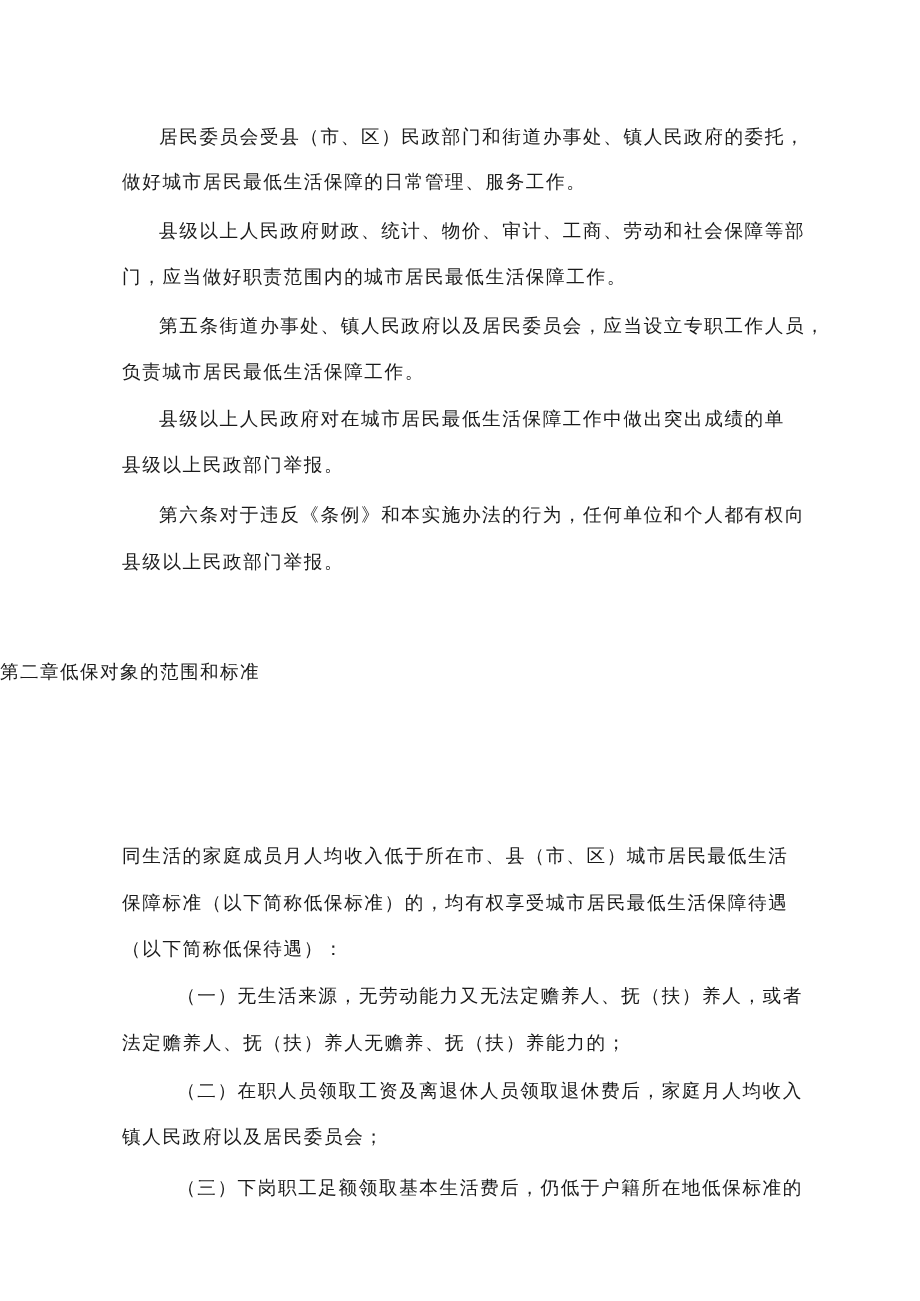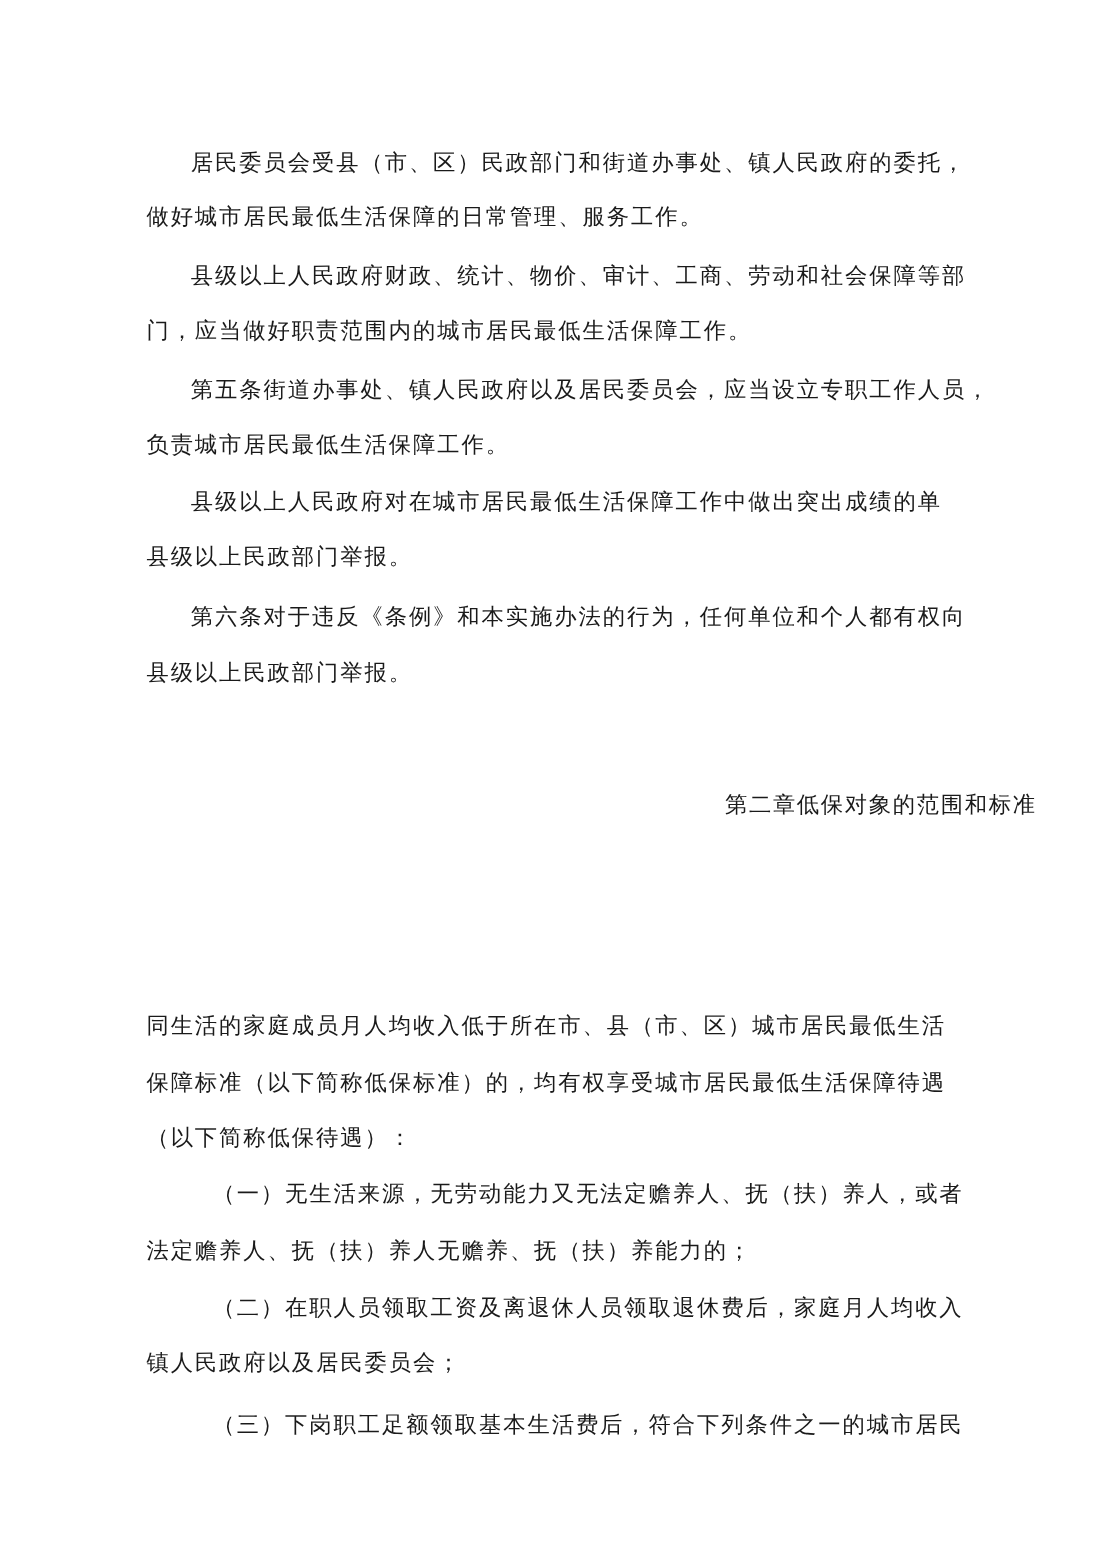--- a/index.html
+++ b/index.html
@@ -3,21 +3,21 @@
   <meta charset="utf-8">
   <style>
     html, body { margin: 0; padding: 0; background: #ffffff; }
     body { width: 920px; height: 1301px; position: relative; overflow: hidden;
            font-family: "DejaVu Serif", "Liberation Serif", serif; color: #1a1a1a; }
     .page { position: absolute; left: 0; top: 0; width: 920px; height: 1301px; }
     .line { position: absolute; left: 122px; width: 680px; font-size: 18.6px; line-height: 24px;
             white-space: nowrap; letter-spacing: 1.6px; text-align: justify; margin-top: 15px; }
     .indent { left: 159px; width: 643px; }
     .indent2 { left: 177px; width: 625px; }
-    .title { position: absolute; left: 0; width: 864px; text-align: right; font-size: 18.6px;
+    .title { position: absolute; left: 0; width: 864px; text-align: left; font-size: 18.6px;
              line-height: 24px; letter-spacing: 1.4px; }
   </style>
 </head>
 <body>
 
 <div class="page">
   <div class="line indent" style="top:110px">居民委员会受县（市、区）民政部门和街道办事处、镇人民政府的委托，</div>
   <div class="line" style="top:155px">做好城市居民最低生活保障的日常管理、服务工作。</div>
   <div class="line indent" style="top:204px">县级以上人民政府财政、统计、物价、审计、工商、劳动和社会保障等部</div>
   <div class="line" style="top:250px">门，应当做好职责范围内的城市居民最低生活保障工作。</div>
@@ -30,14 +30,14 @@
 
   <div class="title" style="top:660px">第二章低保对象的范围和标准</div>
 
   <div class="line" style="top:829px">同生活的家庭成员月人均收入低于所在市、县（市、区）城市居民最低生活</div>
   <div class="line" style="top:876px">保障标准（以下简称低保标准）的，均有权享受城市居民最低生活保障待遇</div>
   <div class="line" style="top:922px">（以下简称低保待遇）：</div>
   <div class="line indent2" style="top:969px">（一）无生活来源，无劳动能力又无法定赡养人、抚（扶）养人，或者</div>
   <div class="line" style="top:1016px">法定赡养人、抚（扶）养人无赡养、抚（扶）养能力的；</div>
   <div class="line indent2" style="top:1064px">（二）在职人员领取工资及离退休人员领取退休费后，家庭月人均收入</div>
   <div class="line" style="top:1110px">镇人民政府以及居民委员会；</div>
-  <div class="line indent2" style="top:1161px">（三）下岗职工足额领取基本生活费后，符合下列条件之一的城市居民</div>
+  <div class="line indent2" style="top:1161px">（三）下岗职工足额领取基本生活费后，仍低于户籍所在地低保标准的</div>
 </div>
 
 </body></html>

